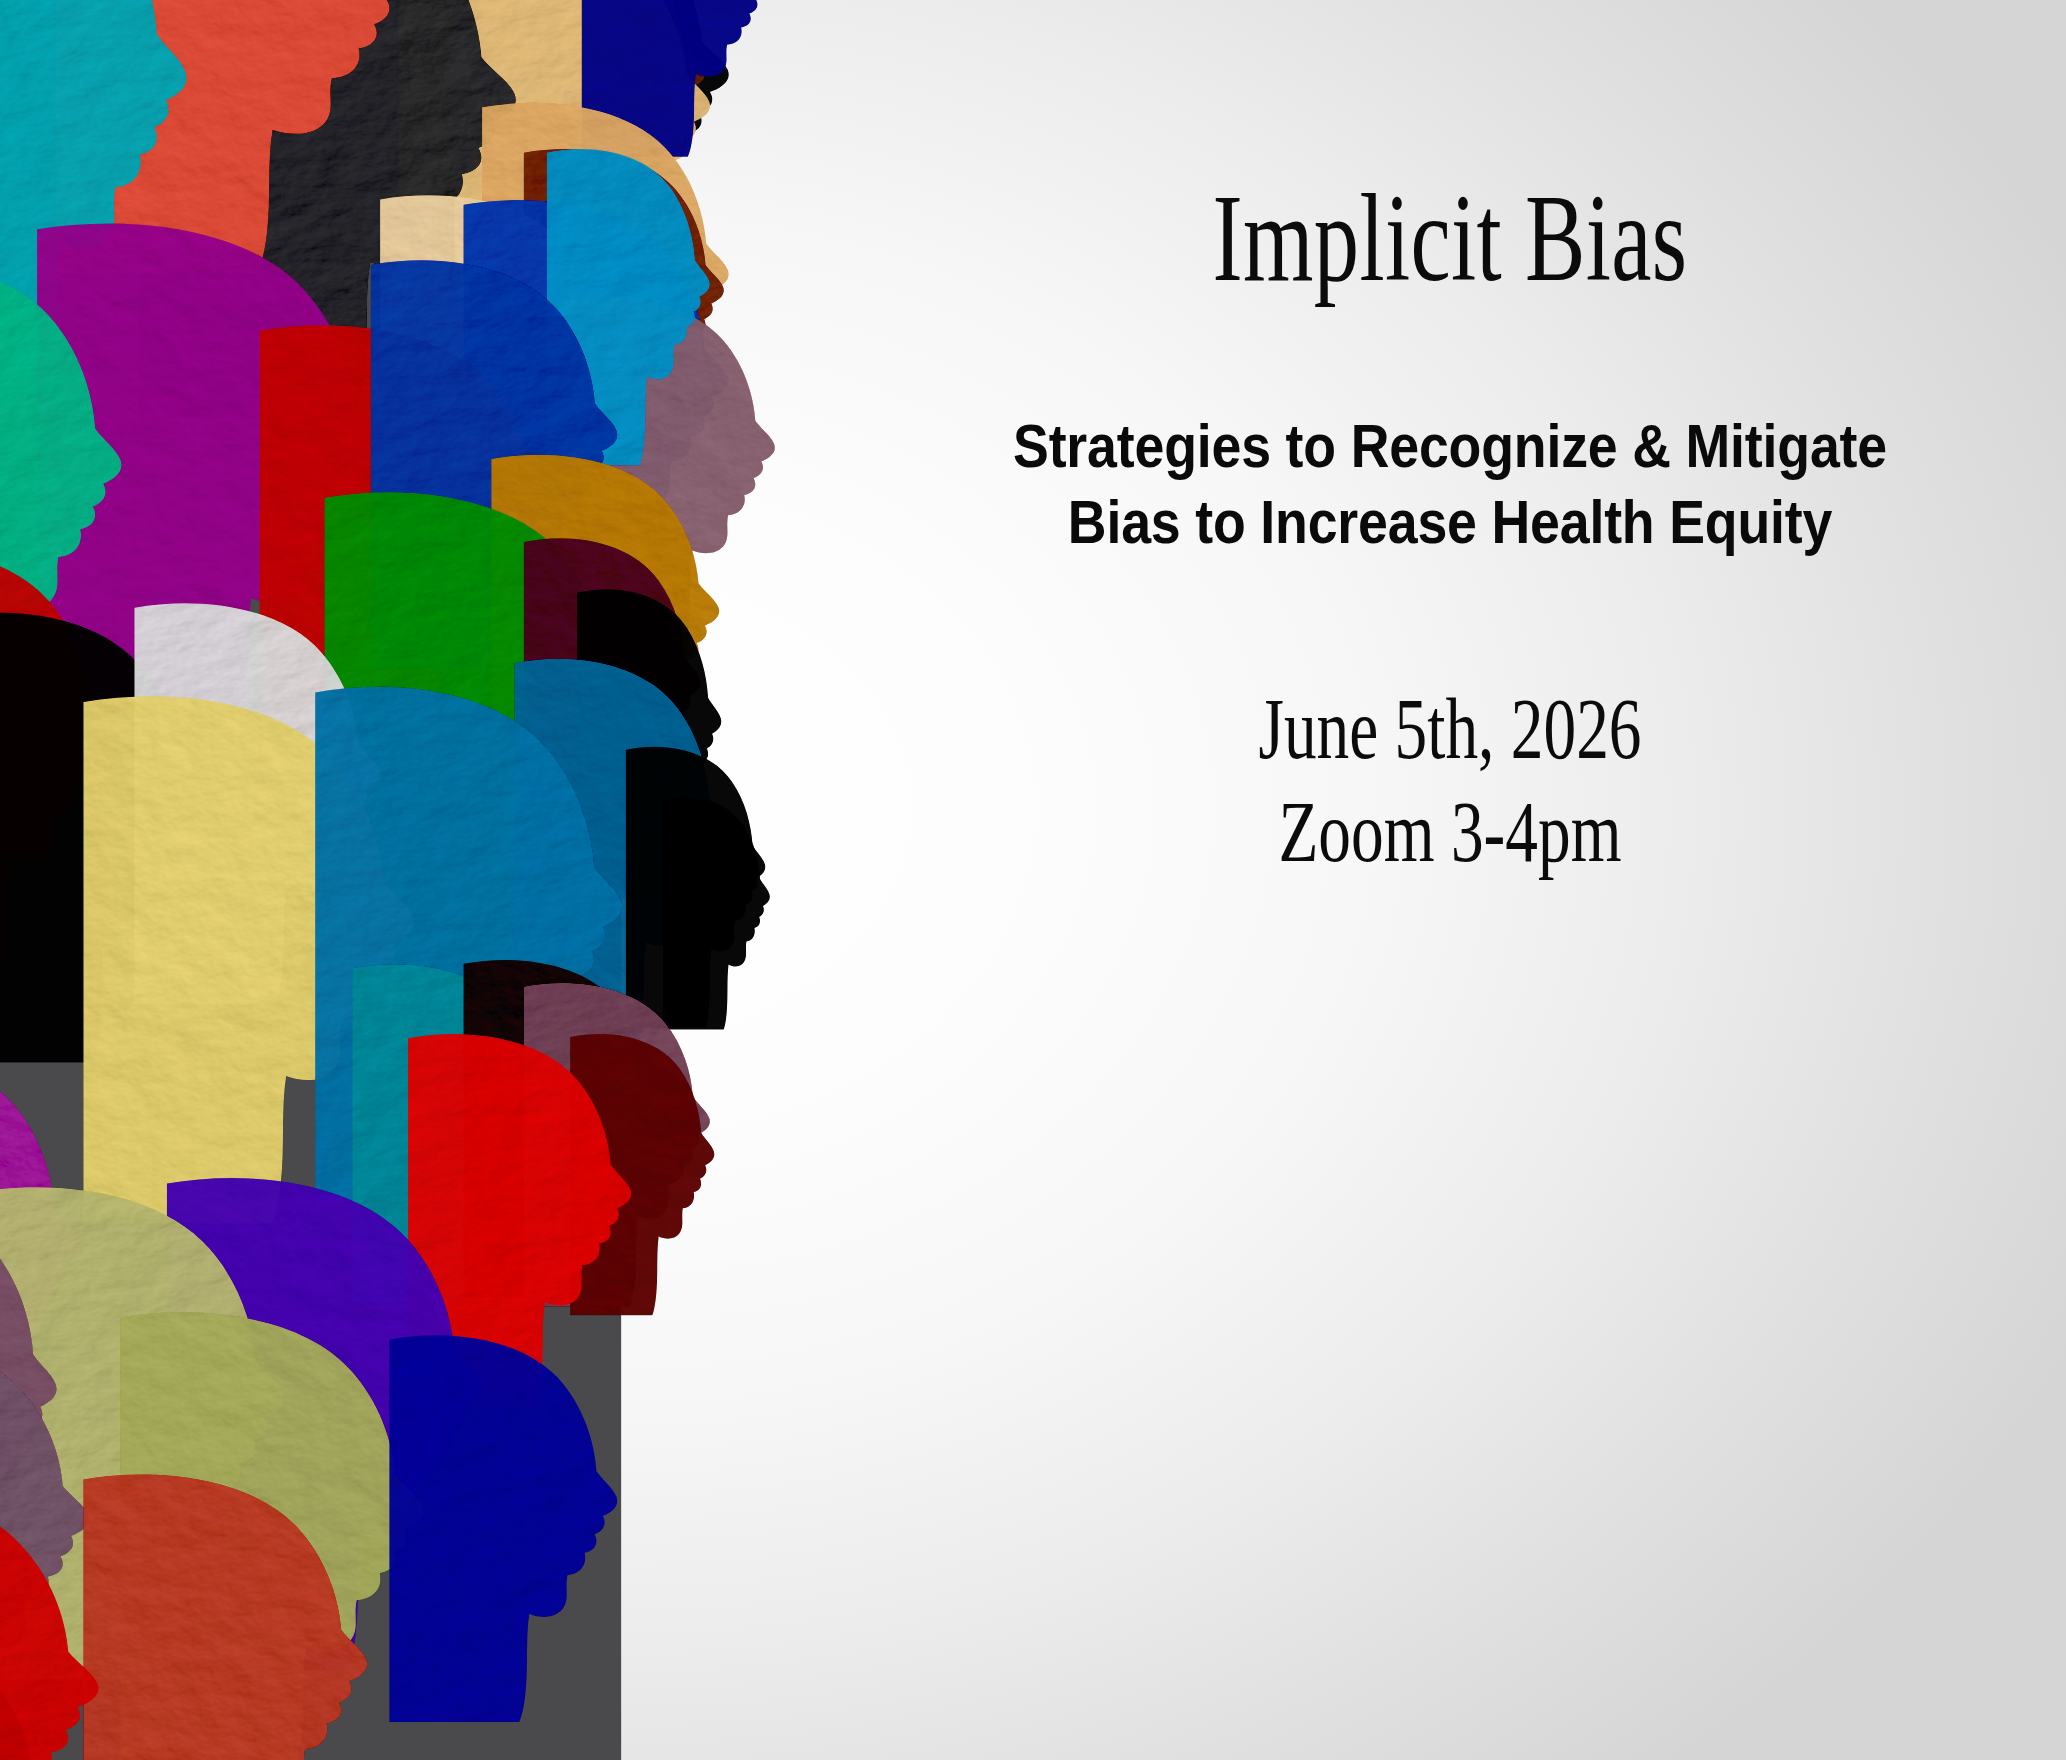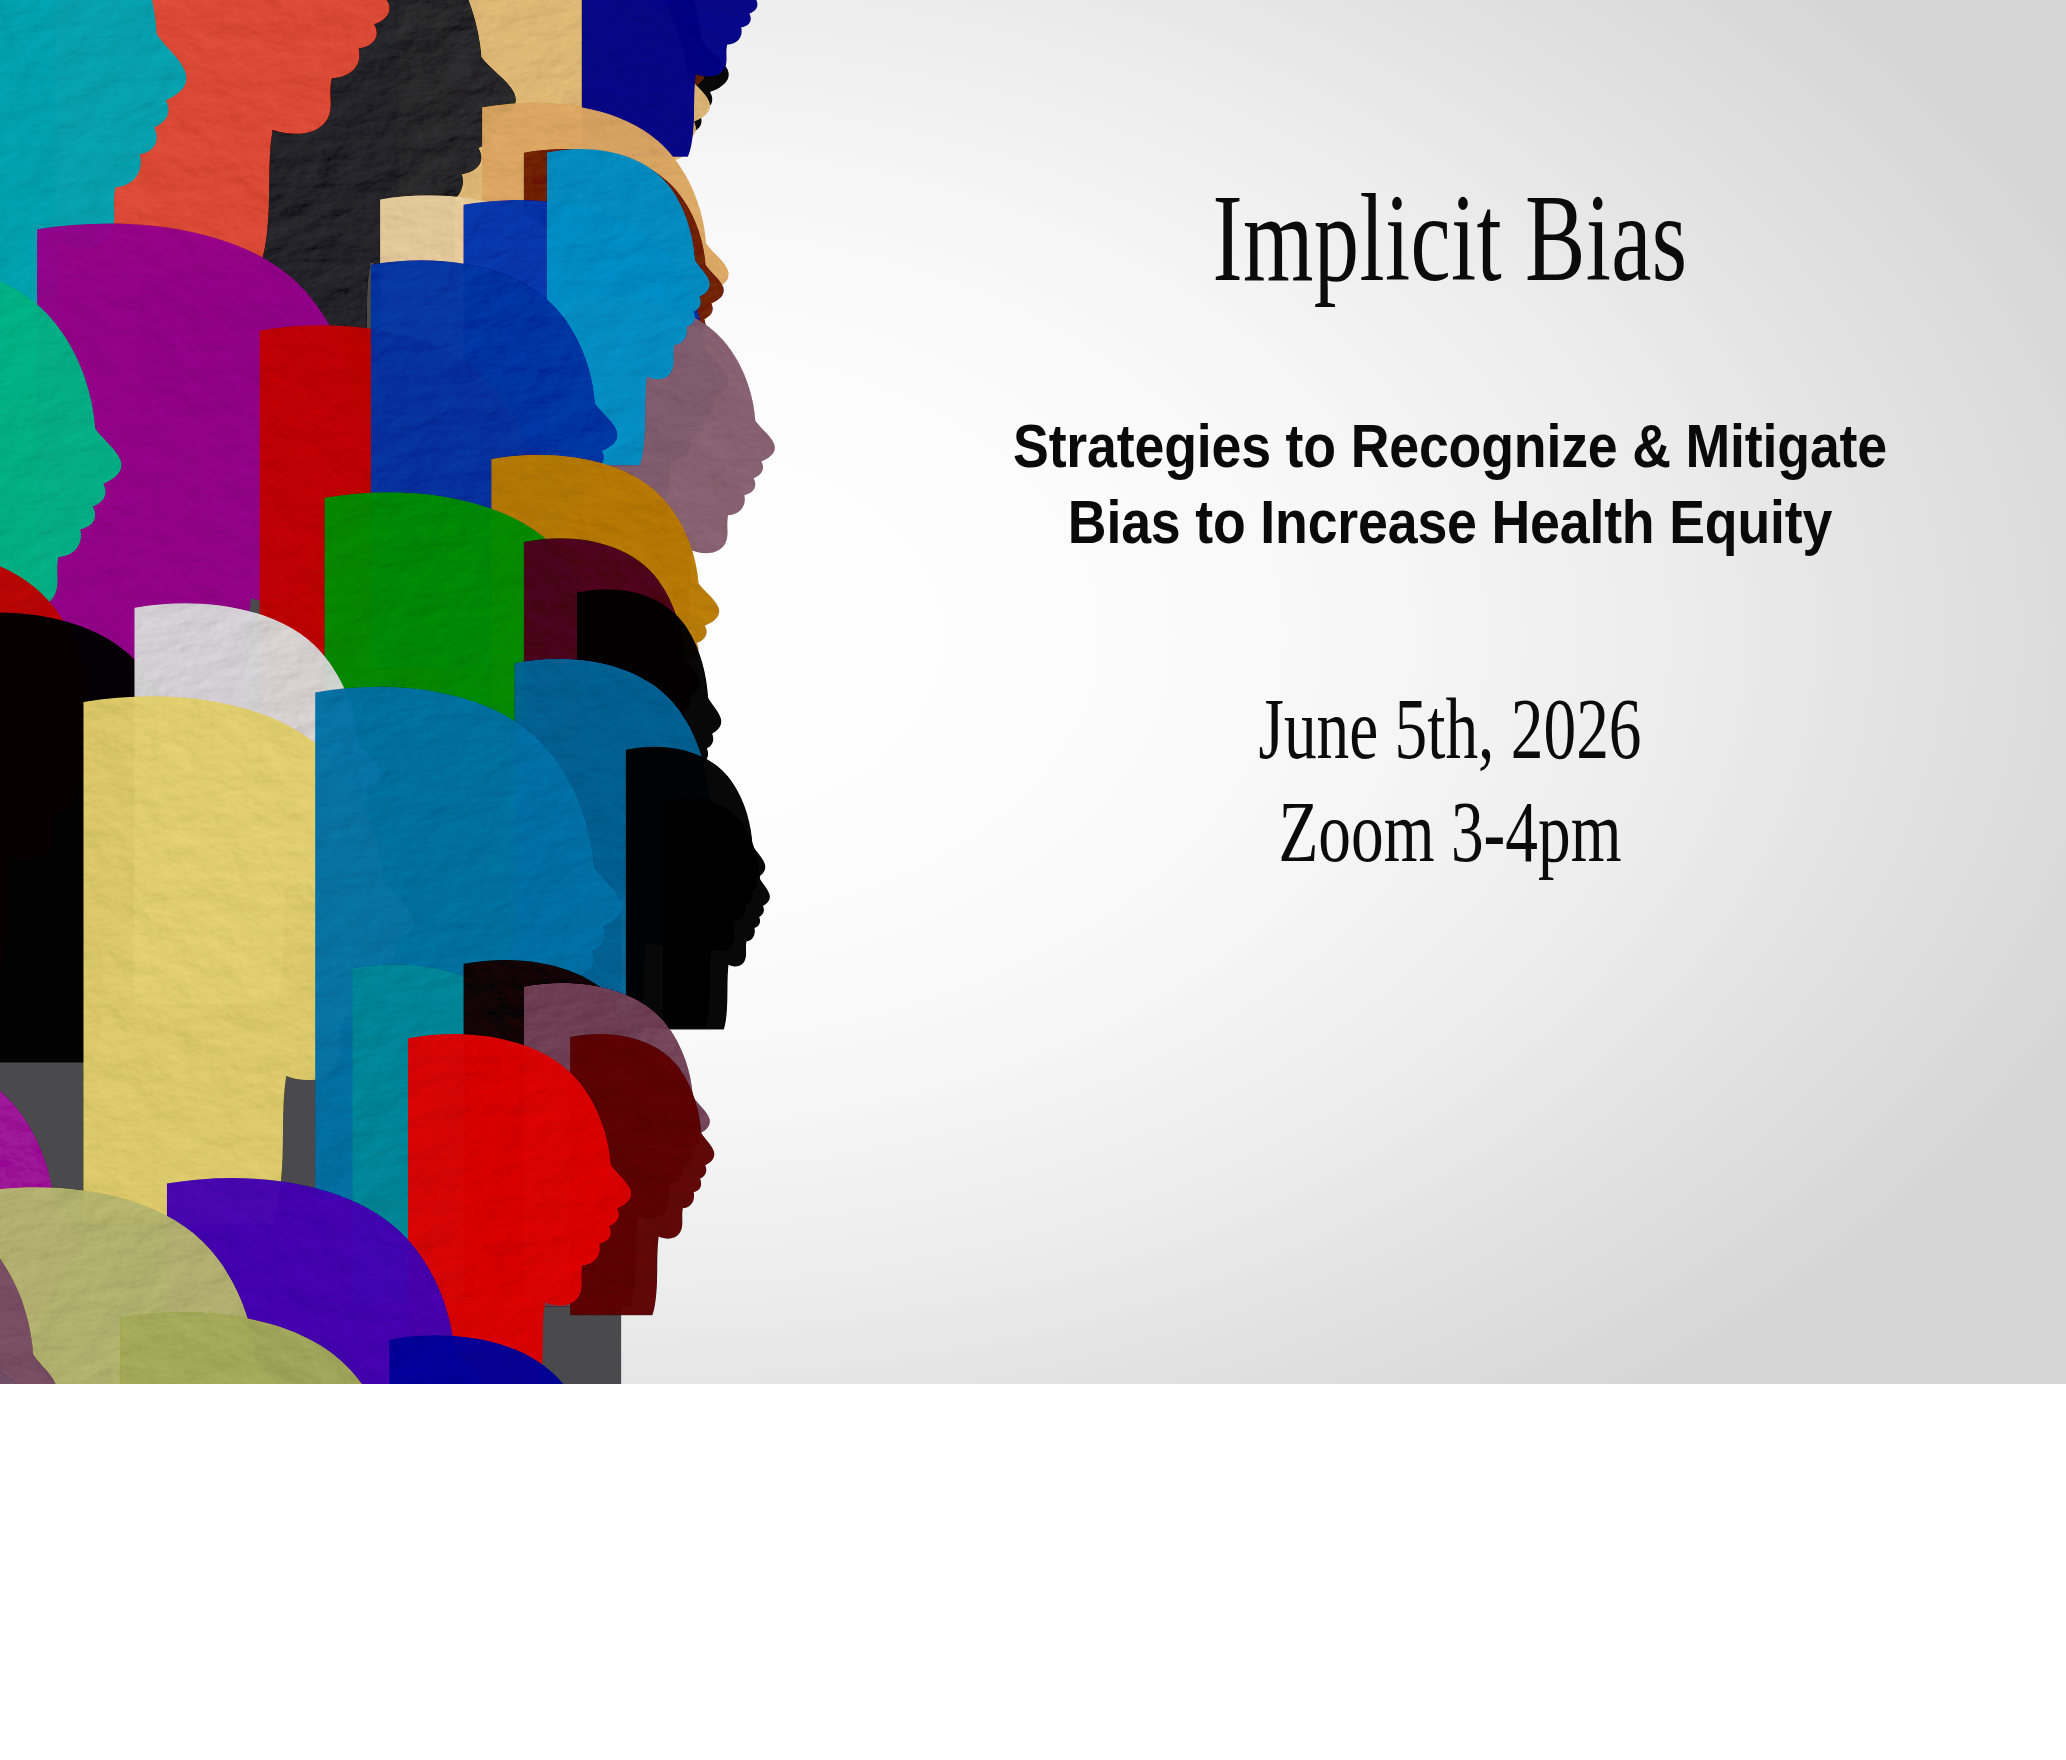--- a/index.html
+++ b/index.html
@@ -3,21 +3,21 @@
 <meta charset="utf-8">
 <style>
   html, body {
     margin: 0;
     padding: 0;
     background: #ffffff;
   }
   #poster {
     position: relative;
     width: 2066px;
-    height: 1384px;
+    height: 1760px;
     overflow: hidden;
     background:
       radial-gradient(ellipse 78% 72% at 30% 46%,
         #ffffff 0%,
         #fdfdfd 24%,
         #f7f7f7 46%,
         #ececec 66%,
         #e1e0e1 83%,
         #d6d5d6 100%);
     font-family: "Liberation Serif", serif;

